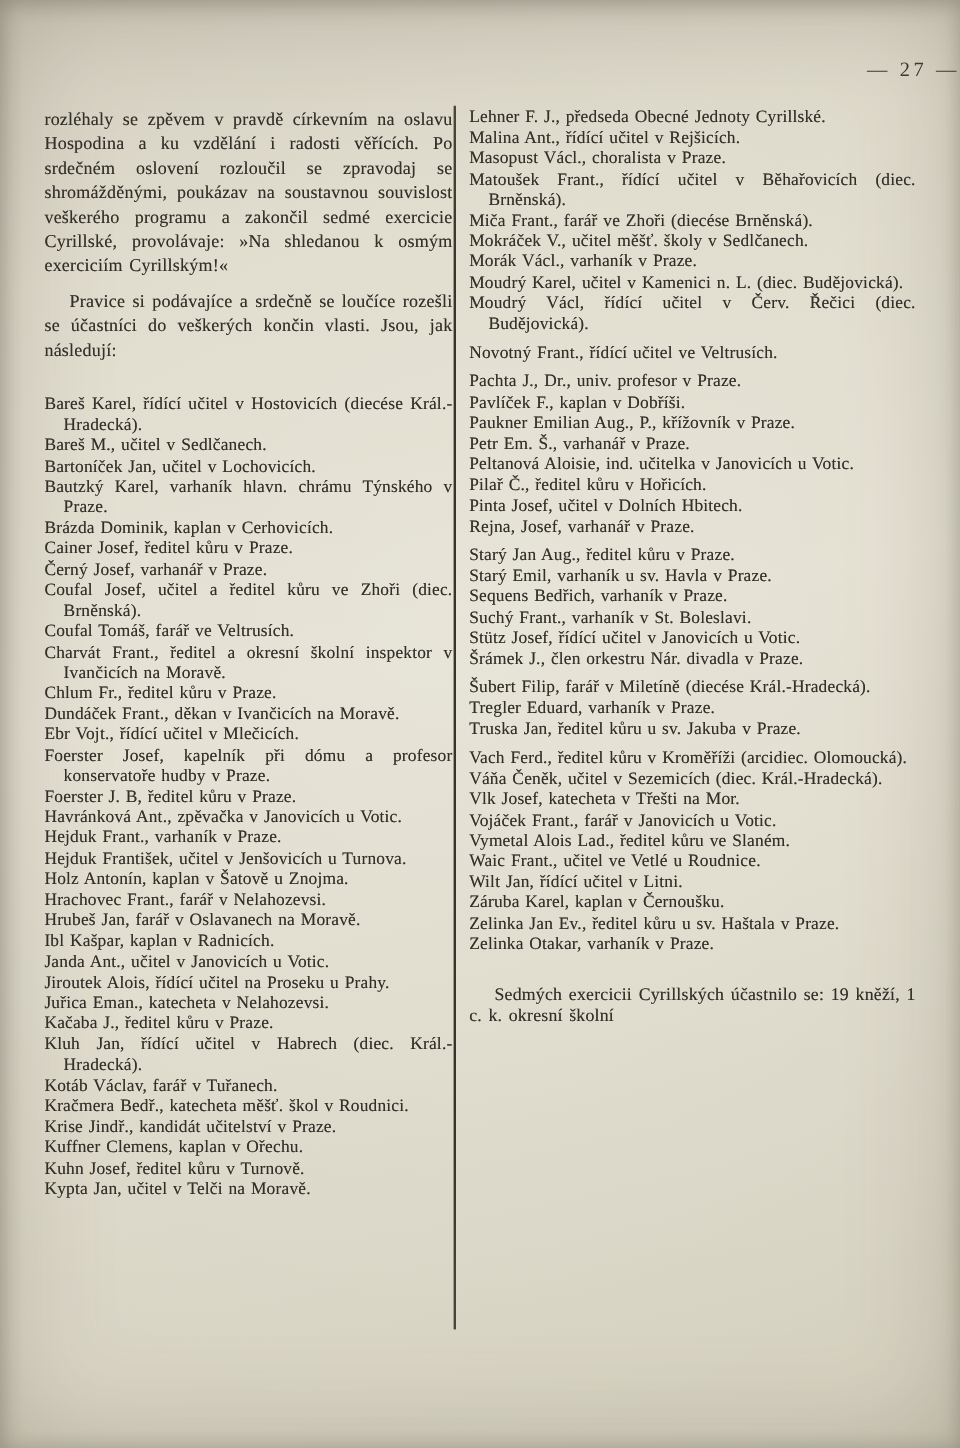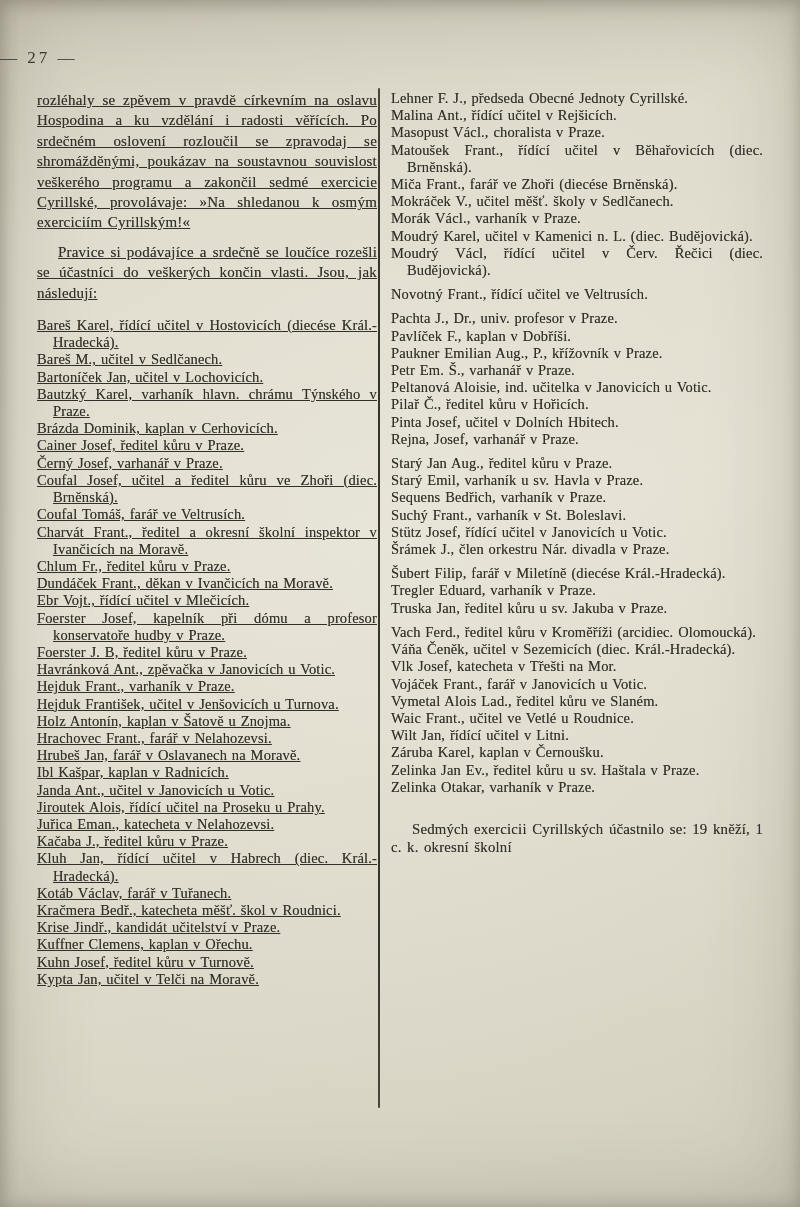--- a/index.html
+++ b/index.html
@@ -21,51 +21,51 @@
       inset 0 4px 18px rgba(70,64,50,0.22),
       inset 4px 0 16px rgba(70,64,50,0.16);
     font-family: "Liberation Serif", "DejaVu Serif", serif;
     color: #33302a;
   }
   .page-number {
     position: absolute;
     top: 48px;
     left: 0;
     width: 800px;
-    text-align: left;
+    text-align: right;
     font-size: 17px;
     letter-spacing: 3px;
     color: #3c3931;
   }
   .col {
     position: absolute;
     top: 90px;
     text-align: justify;
     text-shadow: 0 0 0.5px rgba(51,48,42,0.55);
   }
-  .col-left  { left: 37px;  width: 340px; text-decoration: underline; }
+  .col-left  { left: 37px;  width: 340px; }
   .col-right { left: 391px; width: 372px; }
   .divider {
     position: absolute;
     top: 88px;
     left: 378px;
     width: 2px;
     height: 1020px;
     background: linear-gradient(#4a463c, #37342c 15%, #37342c 85%, #4a463c);
     border-radius: 1px;
   }
   .para {
     font-size: 15px;
     line-height: 20.4px;
     margin: 0 0 9px 0;
     letter-spacing: 0.2px;
     word-spacing: 1.5px;
   }
   .para.indented { text-indent: 21px; }
-  .entries { margin-top: 14px; }
+  .entries { margin-top: 26px; }
   .entry-group + .entry-group { margin-top: 7px; }
   .entry {
     font-size: 14.5px;
     line-height: 17.2px;
     padding-left: 16px;
     text-indent: -16px;
     letter-spacing: 0.15px;
     word-spacing: 1px;
   }
   .closing {

